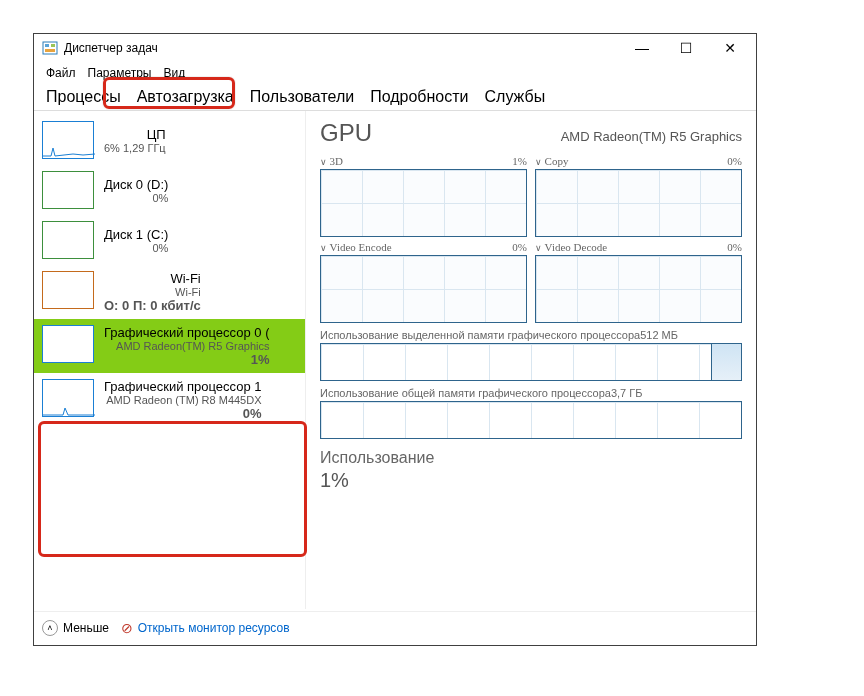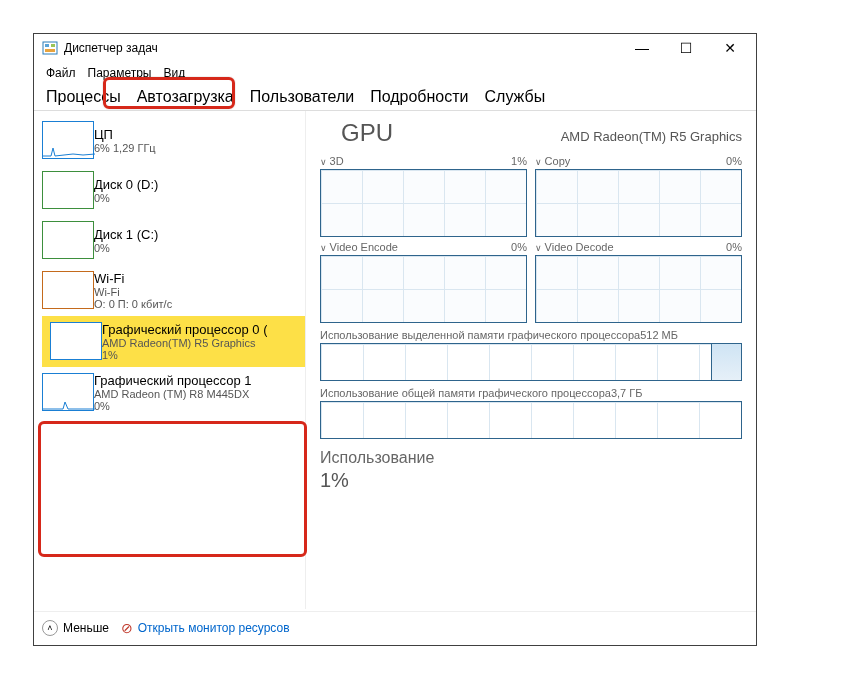--- a/index.html
+++ b/index.html
@@ -59,69 +59,71 @@
 
 .sidebar {
   width: 272px;
   border-right: 1px solid #eee;
   overflow: hidden;
   padding-top: 4px;
 }
 .sidebar-item {
   display: flex;
   padding: 6px 8px;
-  gap: 0;
+  gap: 10px;
   cursor: default;
-}
-.sidebar-item.selected { background: #fde047; margin-left: 8px; }
+  text-align: right;
+}
+.sidebar-item.selected { background: #84cc16; }
 .mini-chart {
   width: 52px; height: 38px;
   border: 1px solid;
   position: relative;
   flex-shrink: 0;
   background: #fff;
 }
 .mini-chart.blue { border-color: #1a7fd4; }
 .mini-chart.purple { border-color: #952a9e; }
 .mini-chart.green { border-color: #3d8f3d; }
 .mini-chart.orange { border-color: #c46a1c; }
 .mini-chart.gpu { border-color: #1a7fd4; }
 .mini-chart .spark { position: absolute; bottom: 0; left: 0; right: 0; }
 .sidebar-info { display: flex; flex-direction: column; justify-content: center; min-width: 0; }
 .sidebar-name { font-size: 13px; color: #000; white-space: nowrap; overflow: hidden; }
 .sidebar-sub { font-size: 11px; color: #555; white-space: nowrap; }
-.sidebar-sub2 { font-size: 11px; color: #555; white-space: nowrap; }
+.sidebar-sub2 { font-size: 13px; color: #555; white-space: nowrap; font-weight: bold; }
 
 .main {
   flex: 1;
   padding: 8px 14px;
   overflow: hidden;
 }
 .main-header {
   display: flex;
   justify-content: space-between;
   align-items: baseline;
   margin-bottom: 8px;
 }
-.gpu-title { font-size: 24px; color: #555; margin-left: 21px; }
+.gpu-title { font-size: 24px; color: #555; }
 .gpu-name { font-size: 13px; color: #555; }
 
 .chart-grid {
   display: grid;
   grid-template-columns: 1fr 1fr;
   gap: 4px 8px;
   margin-bottom: 6px;
 }
 .chart-cell { }
 .chart-label-row {
   display: flex;
   justify-content: space-between;
   font-size: 11px;
   color: #666;
   margin-bottom: 2px;
+  font-family: Liberation Serif, serif;
 }
 .chart-label-row .chev { font-size: 9px; margin-right: 3px; }
 .small-chart {
   width: 100%;
   height: 68px;
   border: 1px solid #2e648c;
   background: linear-gradient(to right, #fafcfe 0%, #fafcfe 100%);
   position: relative;
 }
 .small-chart::before {

